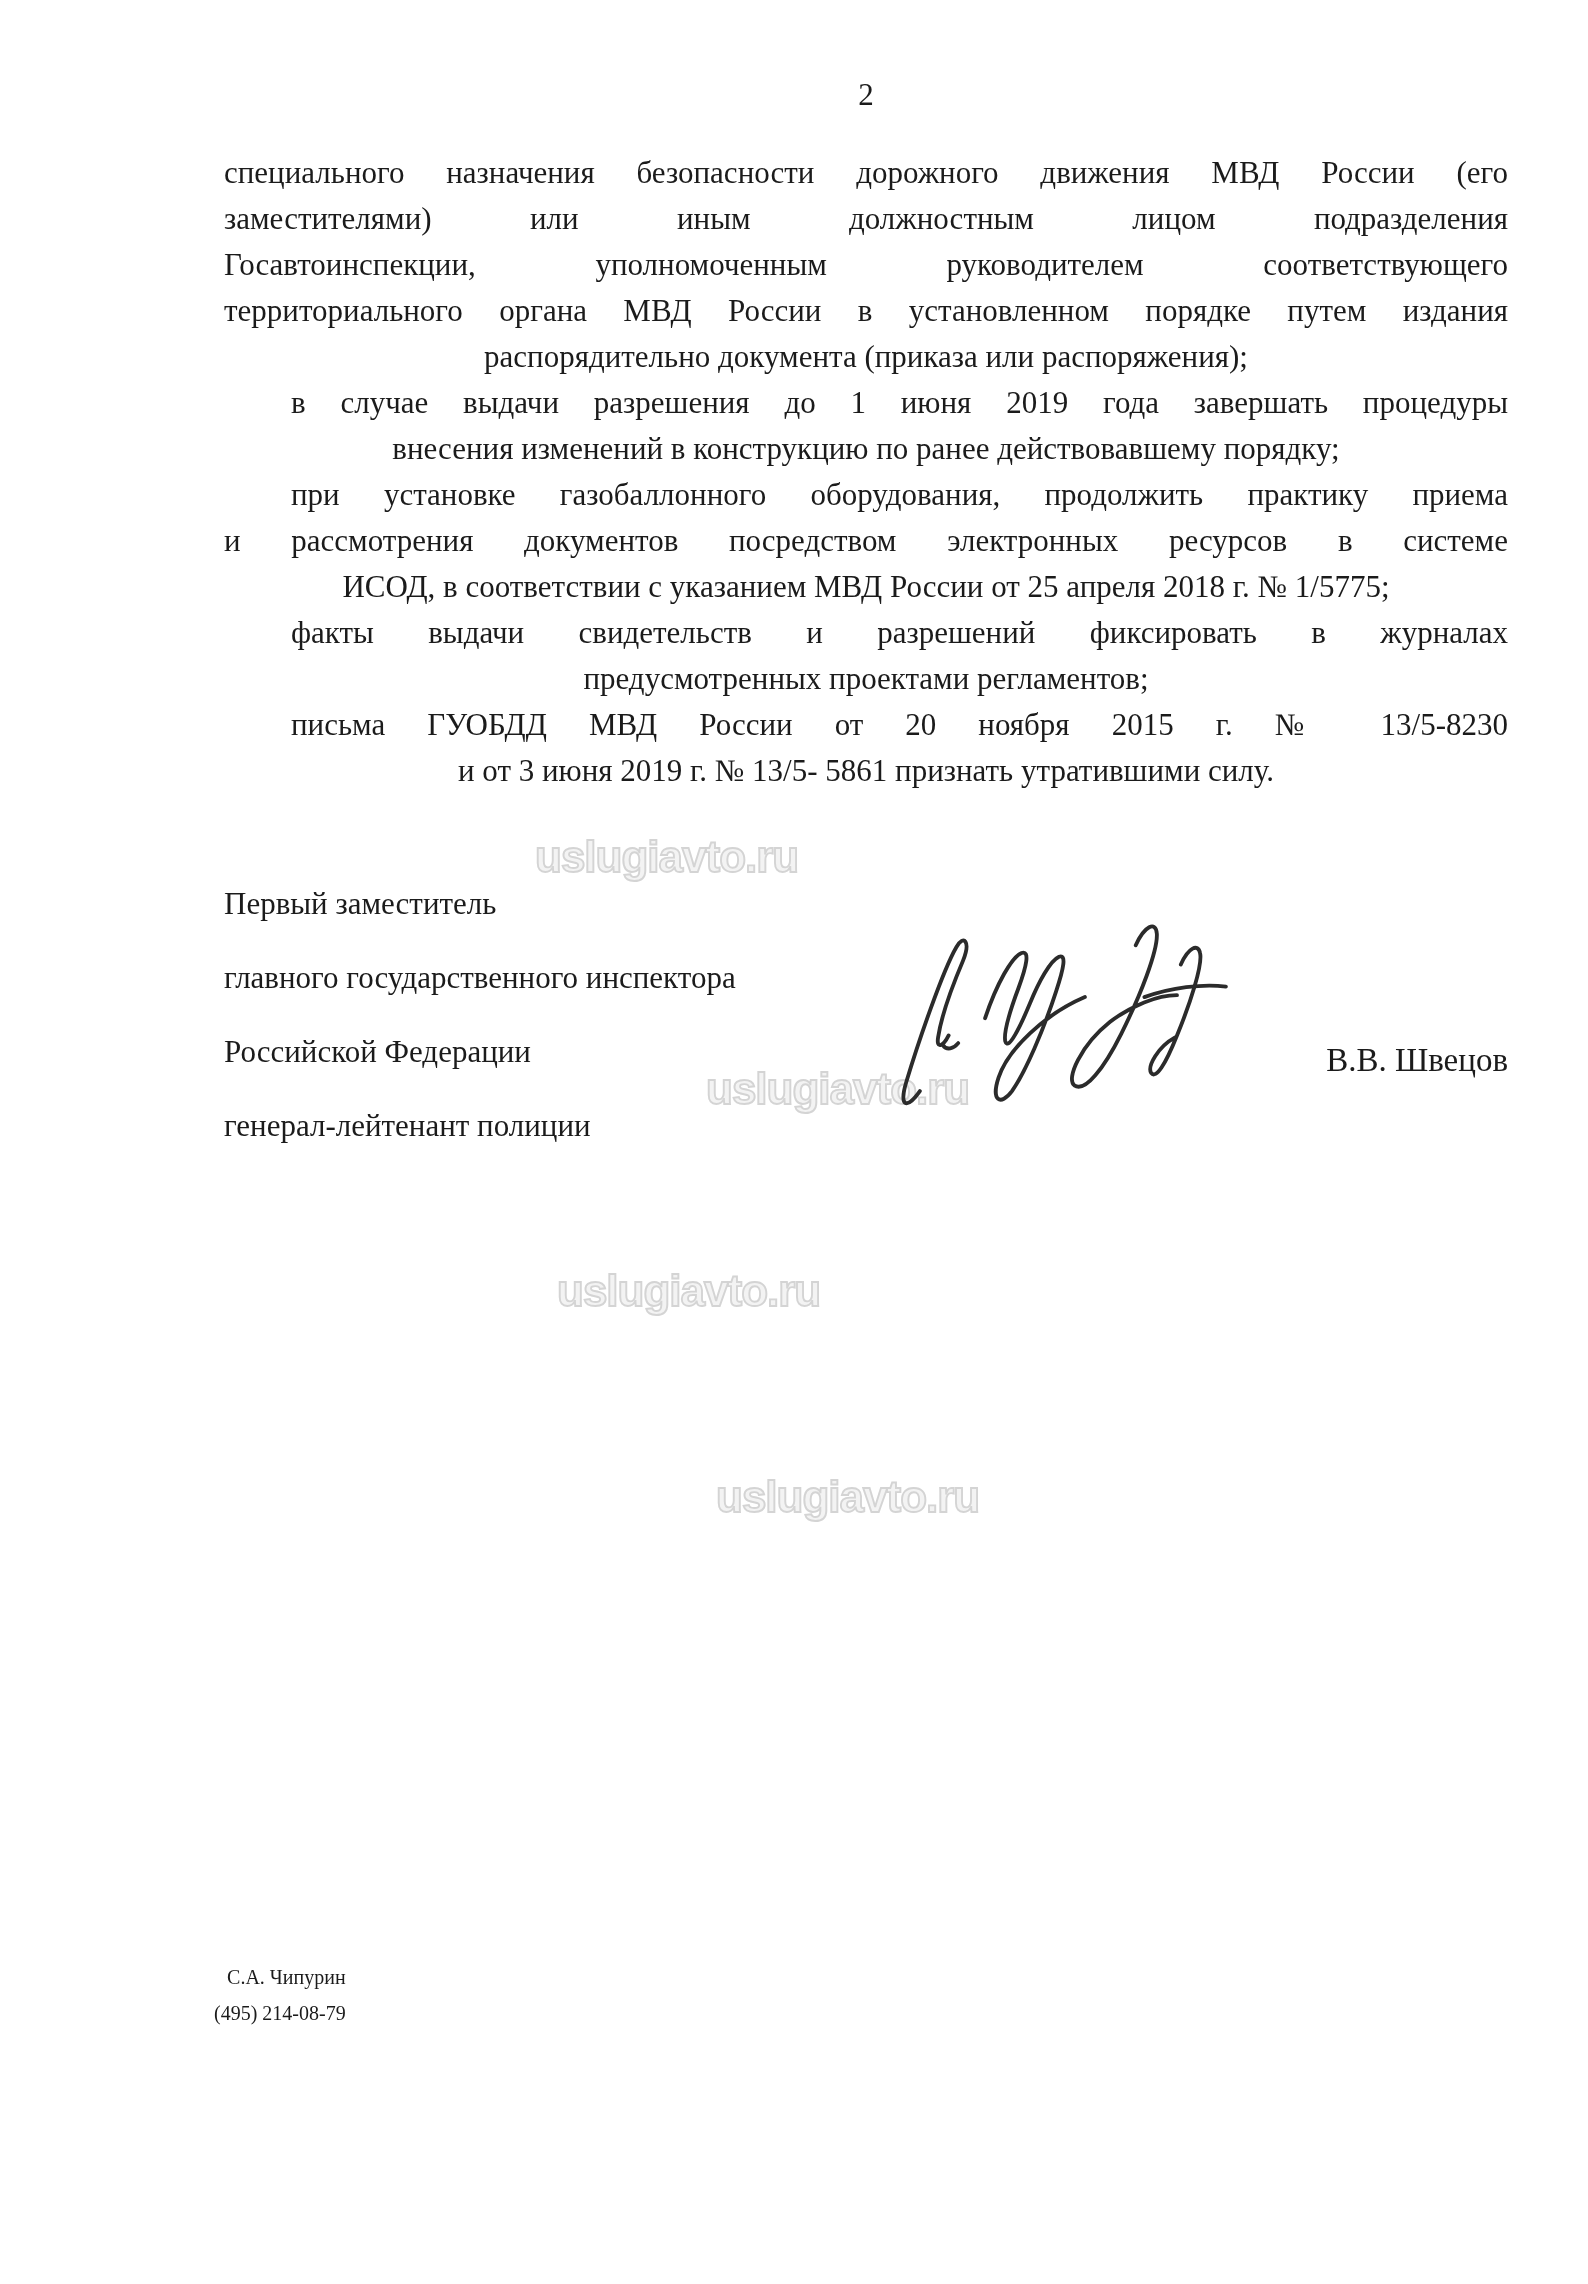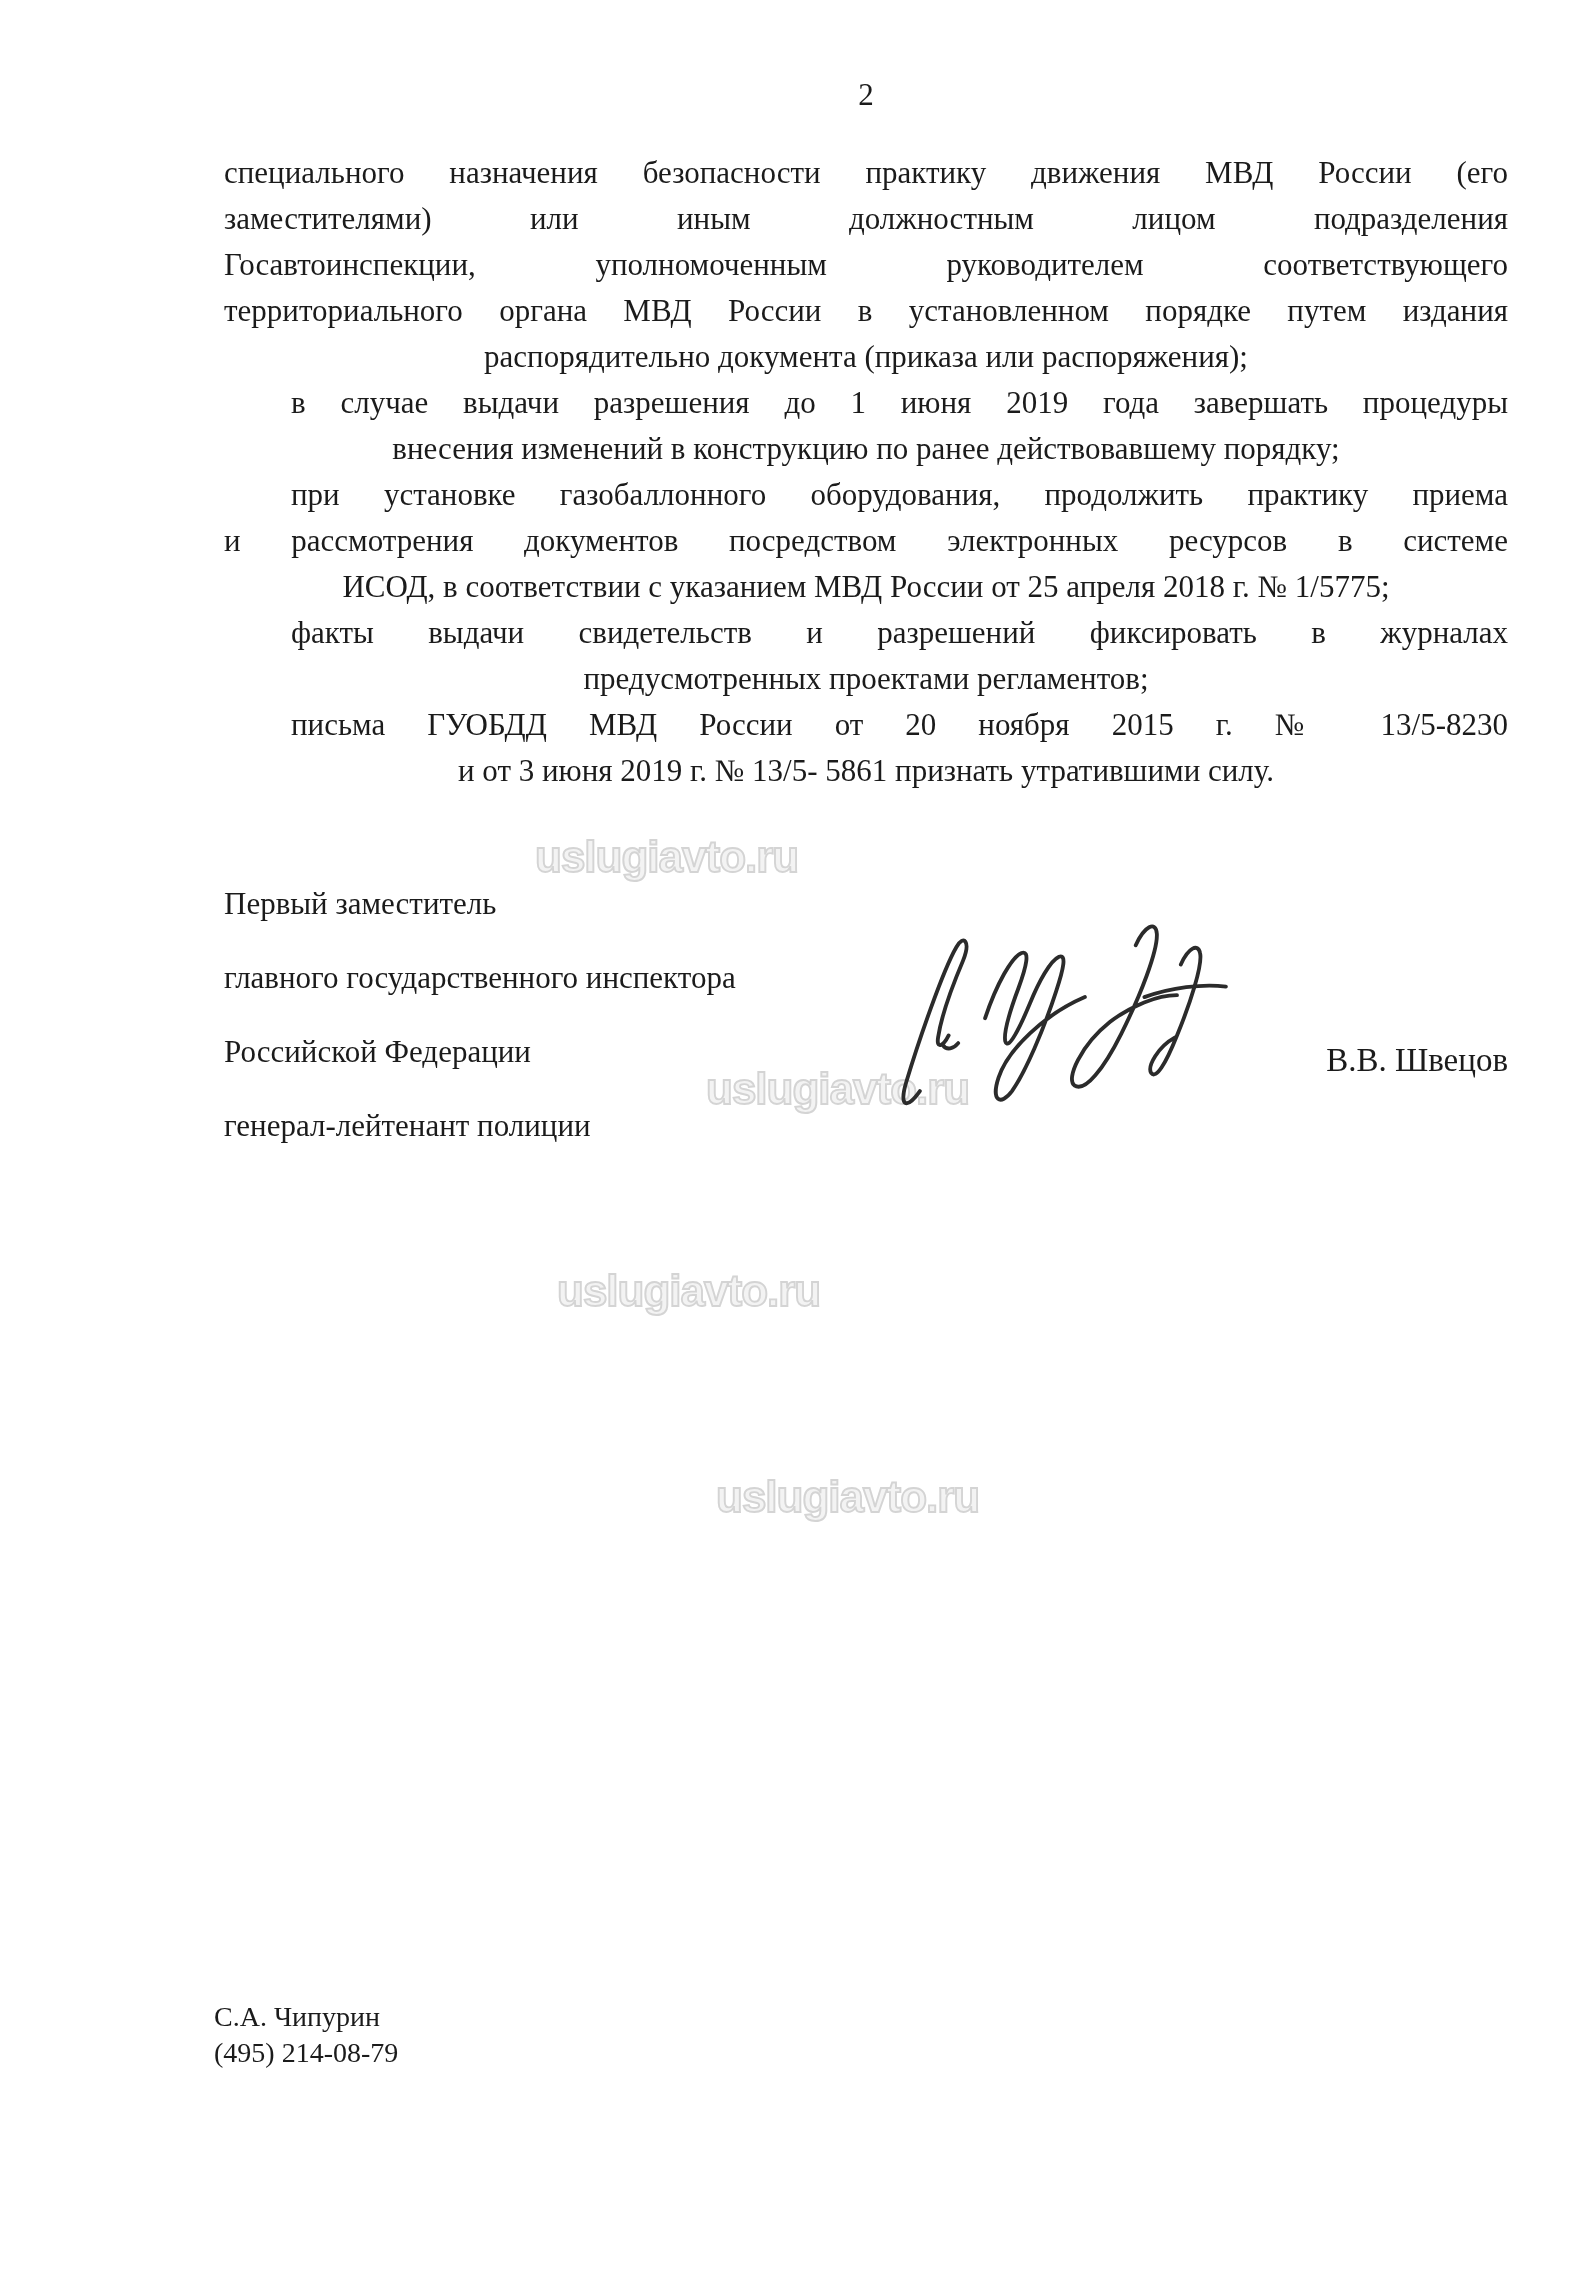--- a/index.html
+++ b/index.html
@@ -61,25 +61,26 @@
     position: absolute;
     top: 903px;
     left: 893px;
     width: 355px;
     height: 216px;
     z-index: 2;
   }
 
   .footer {
     position: absolute;
-    top: 1999px;
+    top: 1959px;
     left: 214px;
-    font-size: 28px;
+    font-size: 20px;
     line-height: 36px;
     z-index: 2;
+    text-align: right;
   }
 
   .watermark {
     position: absolute;
     z-index: 1;
     font-family: Liberation Sans, sans-serif;
     font-weight: 700;
     font-size: 44px;
     letter-spacing: -1px;
     color: #f3f3f3;
@@ -98,21 +99,21 @@
 <div class="page">
 
   <div class="page-number">2</div>
 
   <div class="watermark wm1">uslugiavto.ru</div>
   <div class="watermark wm2">uslugiavto.ru</div>
   <div class="watermark wm3">uslugiavto.ru</div>
   <div class="watermark wm4">uslugiavto.ru</div>
 
   <div class="body-text" id="body-text">
-      <div class="tline justify">специального назначения безопасности практику движения МВД России (его</div>
+      <div class="tline justify">специального назначения безопасности дорожного движения МВД России (его</div>
       <div class="tline justify">заместителями) или иным должностным лицом подразделения</div>
       <div class="tline justify">Госавтоинспекции, уполномоченным руководителем соответствующего</div>
       <div class="tline justify">территориального органа МВД России в установленном порядке путем издания</div>
       <div class="tline">распорядительно документа (приказа или распоряжения);</div>
       <div class="tline justify indent">в случае выдачи разрешения до 1 июня 2019 года завершать процедуры</div>
       <div class="tline">внесения изменений в конструкцию по ранее действовавшему порядку;</div>
       <div class="tline justify indent">при установке газобаллонного оборудования, продолжить практику приема</div>
       <div class="tline justify">и рассмотрения документов посредством электронных ресурсов в системе</div>
       <div class="tline">ИСОД, в соответствии с указанием МВД России от 25 апреля 2018 г. № 1/5775;</div>
       <div class="tline justify indent">факты выдачи свидетельств и разрешений фиксировать в журналах</div>

